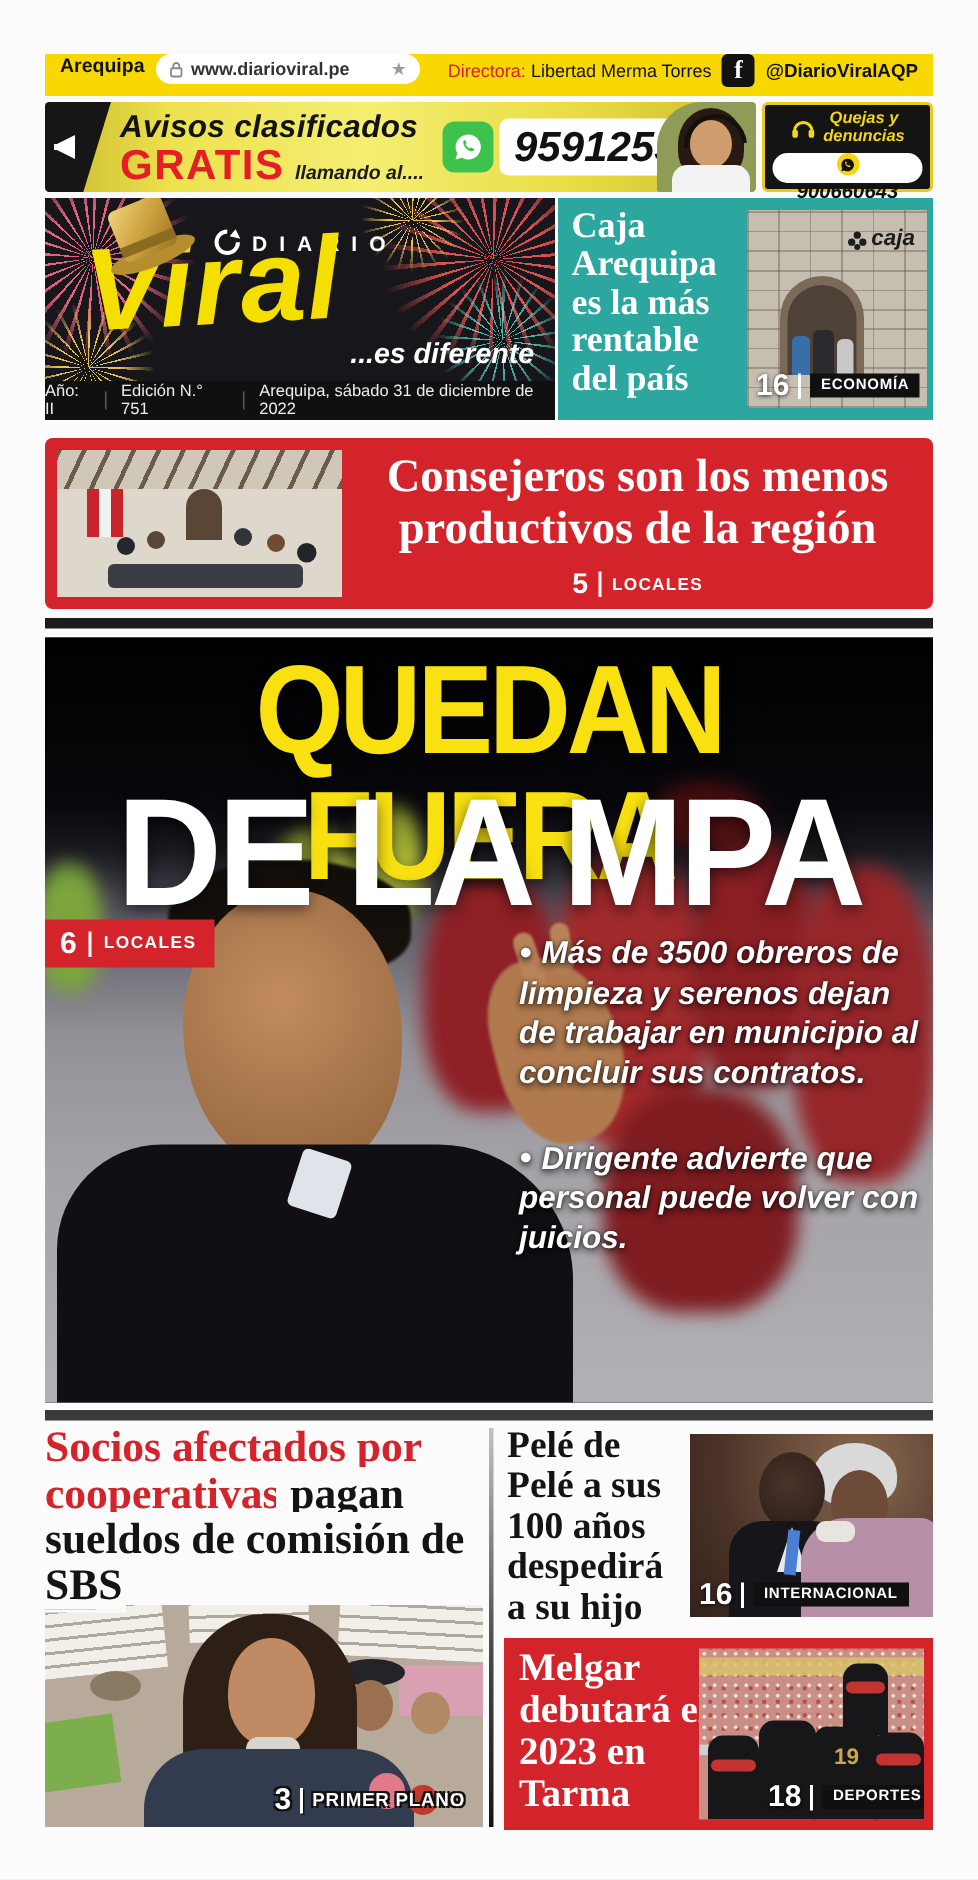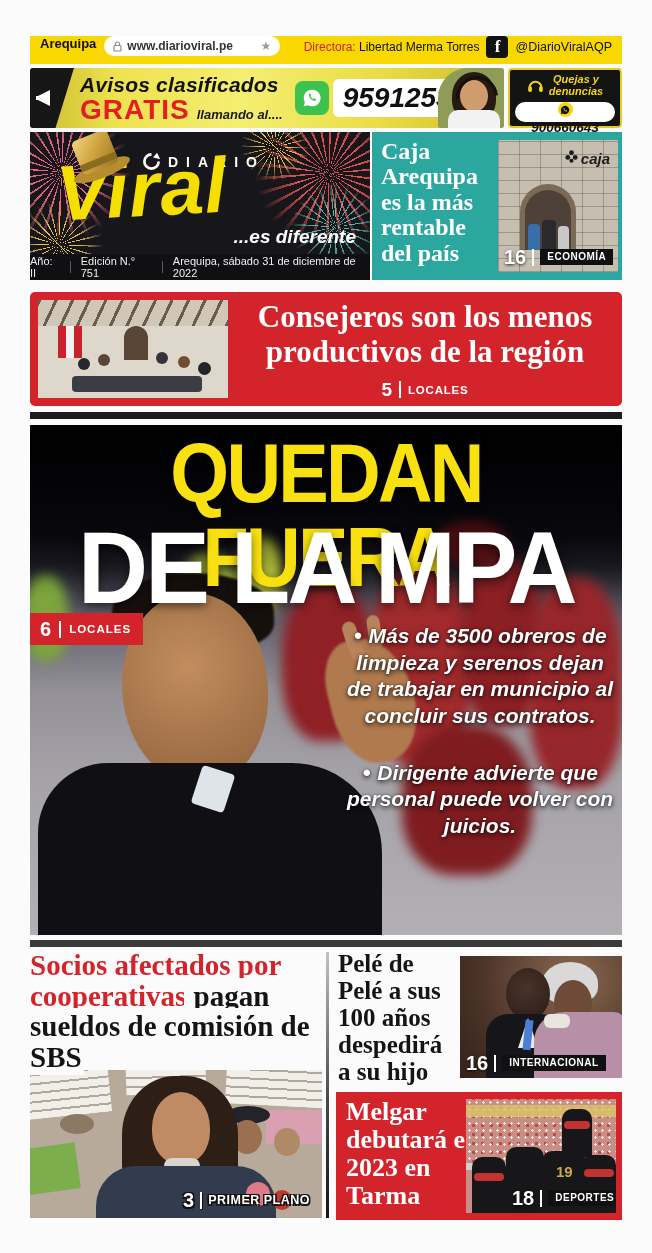--- a/index.html
+++ b/index.html
@@ -15,21 +15,21 @@
   .url-pill{display:flex;align-items:center;gap:5px;background:#fff;border-radius:11px;height:20px;
             padding:0 9px;width:176px;box-sizing:border-box;}
   .url-text{font-size:12px;font-weight:bold;color:#333;}
   .url-star{margin-left:auto;color:#9a9a9a;font-size:12px;line-height:1;}
   .tb-right{margin-left:auto;display:flex;align-items:center;gap:7px;}
   .tb-dir{font-size:12px;color:#111;font-weight:normal;}
   .tb-dir .dlabel{color:#d3232b;}
   .fb-sq{width:22px;height:22px;background:#121212;border-radius:4px;color:#fff;display:flex;
          align-items:center;justify-content:center;font-family:"Liberation Serif",serif;
          font-weight:bold;font-size:17px;}
-  .tb-handle{font-size:12.5px;font-weight:normal;color:#111;}
+  .tb-handle{font-size:12.5px;font-weight:bold;color:#111;}
 
   
   .cls-left{left:30px;top:68px;width:474px;height:60px;border-radius:3px;overflow:hidden;
             background:linear-gradient(90deg,#c8b92c 0%,#eee24e 18%,#f4ee72 45%,#e9dc42 75%,#cbbb2e 100%);
             display:flex;align-items:center;}
   .mega-wedge{position:absolute;left:0;top:0;bottom:0;width:44px;background:#161616;
               clip-path:polygon(0 0,100% 0,58% 100%,0 100%);display:flex;align-items:center;justify-content:flex-start;padding-left:5px;box-sizing:border-box;}
   .cls-text{margin-left:50px;line-height:1;}
   .cls-l1{font-size:21px;font-weight:bold;font-style:italic;color:#121212;letter-spacing:.2px;}
   .cls-l2{display:flex;align-items:baseline;gap:7px;margin-top:2px;}
@@ -71,21 +71,21 @@
              align-items:center;justify-content:center;gap:10px;color:#eee;font-size:11px;}
   .mi-sep{width:1px;height:12px;background:#5a5a5a;}
 
   
   .econ{left:372px;top:132px;width:250px;height:148px;background:#2ba79f;}
   .econ-h{position:absolute;left:9px;top:7px;width:116px;color:#fff;font-weight:bold;font-size:24px;line-height:1.06;}
   .econ-photo{position:absolute;left:126px;top:8px;width:120px;height:132px;overflow:hidden;
               background-color:#c6bfb1;
               background-image:repeating-linear-gradient(0deg,rgba(95,85,72,.4) 0 1px,transparent 1px 13px),
                                repeating-linear-gradient(90deg,rgba(95,85,72,.4) 0 1px,transparent 1px 21px);}
-  .caja-logo{position:absolute;right:8px;top:10px;display:flex;align-items:flex-start;gap:3px;}
+  .caja-logo{position:absolute;right:8px;top:10px;display:flex;align-items:flex-end;gap:3px;}
   .caja-word{font-size:15px;font-weight:bold;color:#1d1d1d;font-style:italic;}
   .arch{position:absolute;left:22px;top:44px;width:56px;height:66px;background:#75todo;}
   .arch{background:#7b6a57;border-radius:28px 28px 0 0;}
   .arch-in{position:absolute;left:5px;top:6px;right:5px;bottom:0;background:#4e4238;border-radius:24px 24px 0 0;}
   .fig{position:absolute;bottom:0;border-radius:4px 4px 0 0;}
   .photo-badge{position:absolute;left:6px;bottom:5px;display:flex;align-items:center;gap:6px;}
   .pb-num{color:#fff;font-weight:bold;font-size:20px;text-shadow:0 1px 3px rgba(0,0,0,.8);line-height:1;}
   .pb-sep{width:2px;height:17px;background:#fff;}
   .chip{background:#101010;color:#fff;font-weight:bold;font-size:10px;letter-spacing:.5px;padding:3px 7px;line-height:1;}
 
@@ -120,21 +120,21 @@
   .m-h1wrap{position:absolute;left:0;top:6px;width:100%;text-align:center;z-index:5;}
   .m-h1{display:inline-block;font-size:84px;font-weight:bold;color:#f8e011;letter-spacing:-3px;
         transform:scaleX(.9);transform-origin:center;line-height:1;text-shadow:0 3px 10px rgba(0,0,0,.55);}
   .m-h2wrap{position:absolute;left:0;top:92px;width:100%;text-align:center;z-index:5;}
   .m-h2{display:inline-block;font-size:102px;font-weight:bold;color:#fff;letter-spacing:-3px;
         transform:scaleX(.95);transform-origin:center;line-height:1;text-shadow:0 3px 10px rgba(0,0,0,.55);}
   .m-badge{position:absolute;left:0;top:188px;background:#d3232b;display:flex;align-items:center;gap:8px;
            padding:6px 12px 6px 10px;z-index:6;}
   .m-badge .n{color:#fff;font-weight:bold;font-size:20px;line-height:1;}
   .m-badge .s{color:#fff;font-weight:bold;font-size:11.5px;letter-spacing:1px;}
-  .m-bullets{position:absolute;right:8px;top:198px;width:268px;text-align:center;z-index:6;color:#fff;
+  .m-bullets{position:absolute;right:8px;top:198px;width:268px;text-align:left;z-index:6;color:#fff;
              font-weight:bold;font-style:italic;font-size:21px;line-height:1.27;
              text-shadow:0 2px 5px rgba(0,0,0,.75),0 0 2px rgba(0,0,0,.6);}
   .m-bullets .b{margin-bottom:30px;}
   .blt{font-style:normal;font-size:15px;vertical-align:3px;padding-right:6px;}
 
   
   .vdiv{left:326px;top:952px;width:3px;height:266px;background:linear-gradient(#c2c2c2,#4a4a4a 55%,#141414);}
   .coop-h{left:30px;top:950px;width:296px;font-weight:bold;font-size:29px;line-height:1.06;z-index:4;}
   .coop-h span{background:#fbfbfb;box-shadow:0 0 0 2px #fbfbfb;}
   .coop-red{color:#d3232b;}

